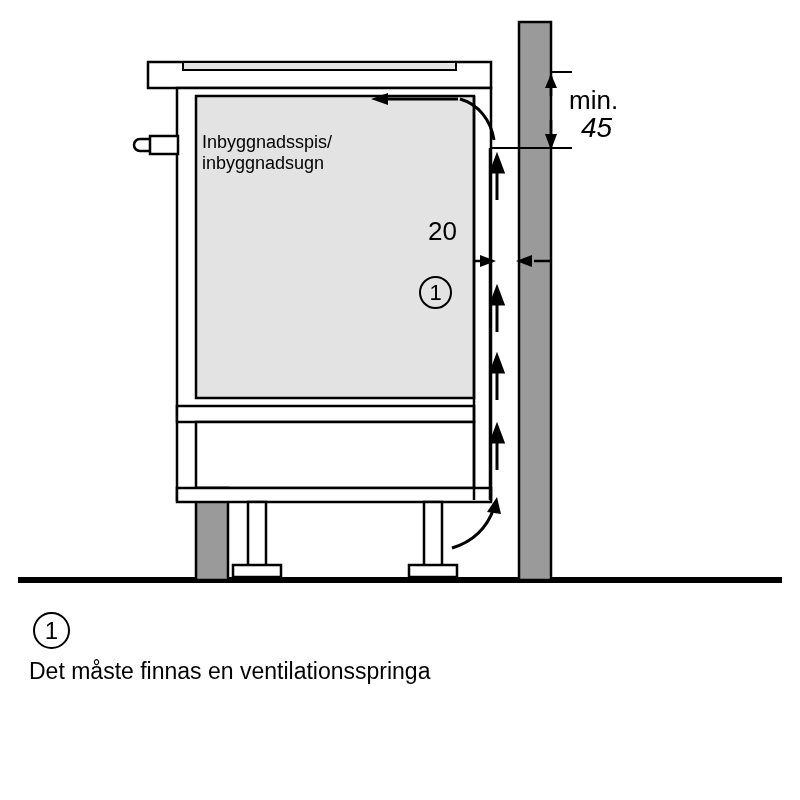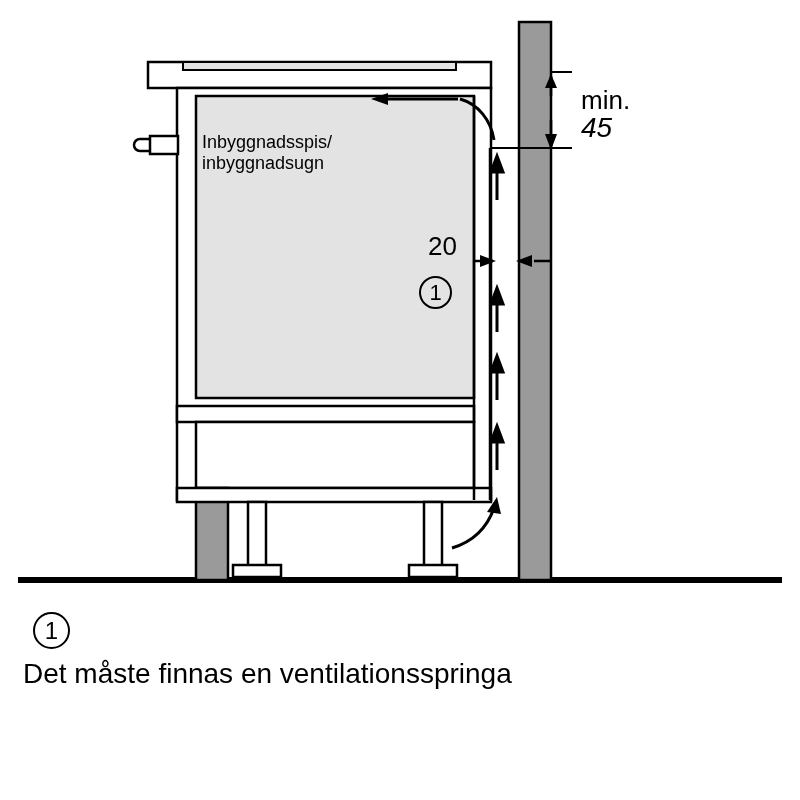--- a/index.html
+++ b/index.html
@@ -27,37 +27,37 @@
     white-space: pre;
     line-height: 1.15;
   }
   .appliance-label {
     font-size: 18px;
     left: 202px;
     top: 132px;
   }
   .dim-min {
     font-size: 26px;
-    left: 581px;
+    left: 569px;
     top: 86px;
   }
   .dim-45 {
     font-size: 28px;
     left: 581px;
     top: 112px;
     font-style: italic;
   }
   .dim-20 {
     font-size: 26px;
     left: 428px;
-    top: 232px;
+    top: 217px;
   }
   .footnote-text {
-    font-size: 28px;
-    left: 23px;
+    font-size: 23px;
+    left: 29px;
     top: 658px;
   }
   .units-text {
     font-size: 26px;
     left: 580px;
     top: 750px;
   }
   .callout-circle {
     position: absolute;
     border: 2px solid #000;

